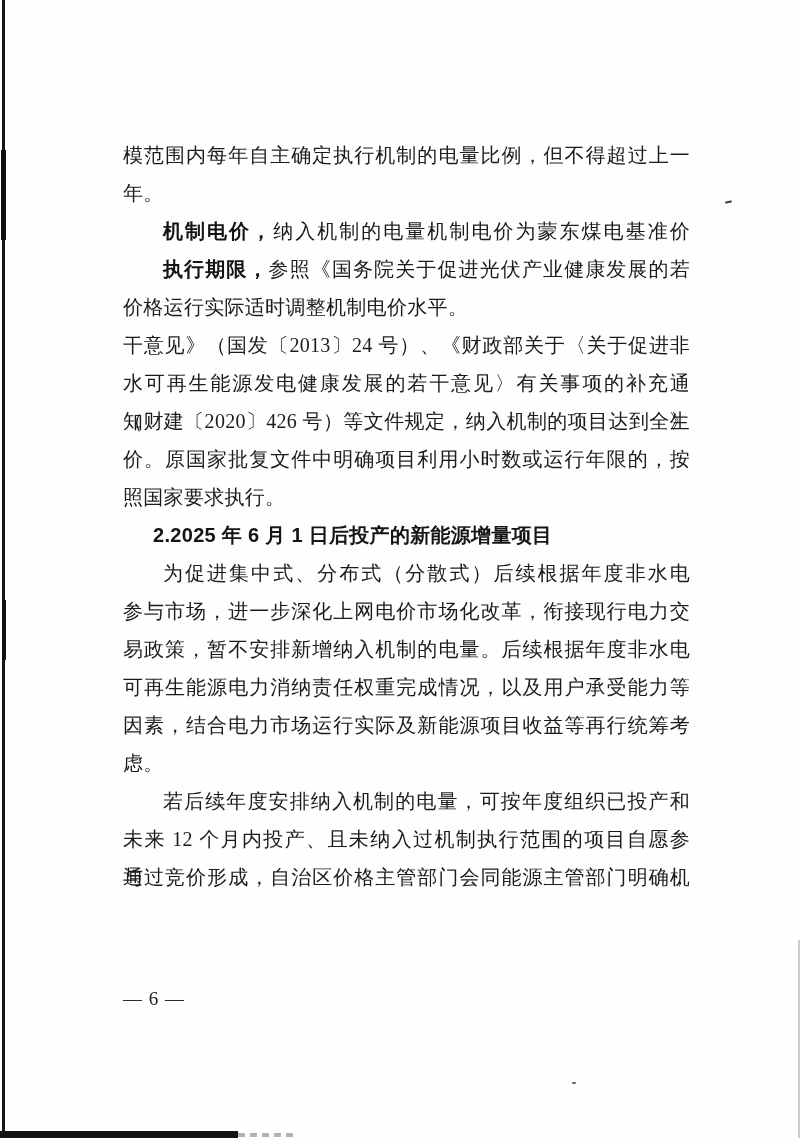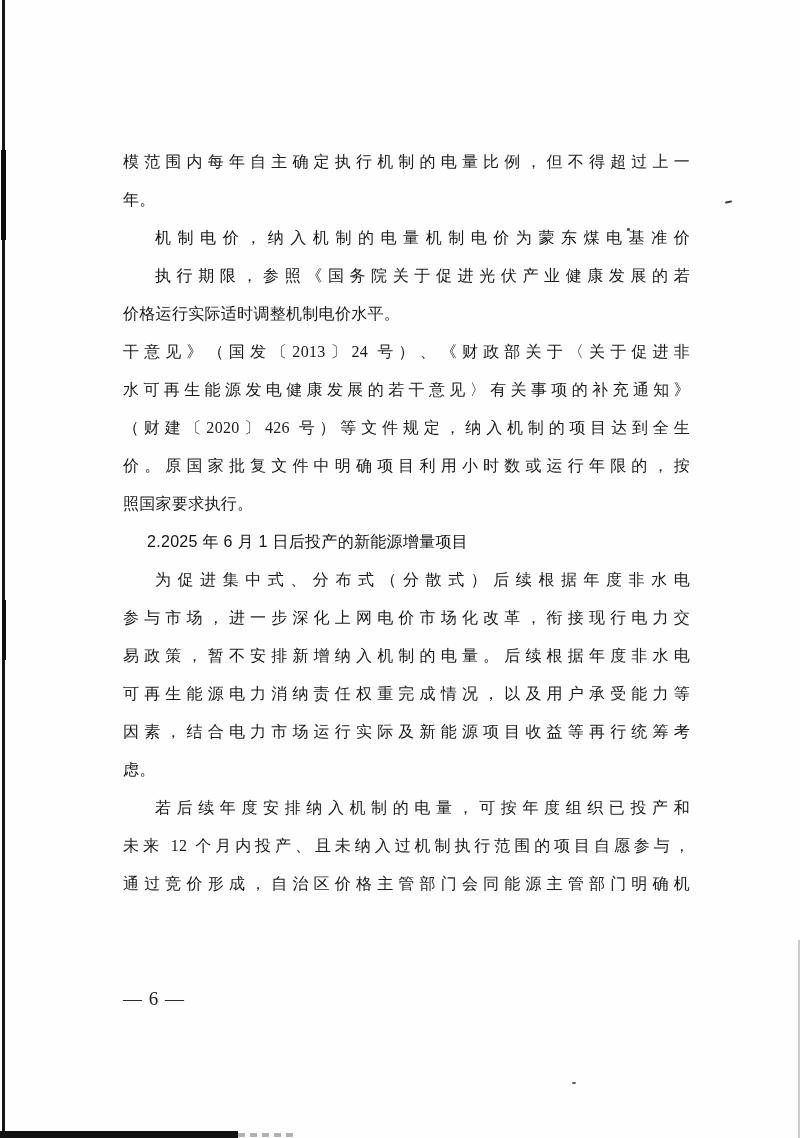--- a/index.html
+++ b/index.html
@@ -45,45 +45,45 @@
     width: 2px; height: 198px;
     background: #bfbfbf; opacity: 0.8;
   }
   .speck { position: absolute; background: #3d3d3d; border-radius: 1px; }
   .speck-1 { left: 725px; top: 201px; width: 7px; height: 2px; transform: rotate(-10deg); }
   .speck-2 { left: 627px; top: 228px; width: 3px; height: 3px; background:#585858; }
   .speck-3 { left: 572px; top: 1082px; width: 4px; height: 2px; background:#666; }
 
   
   .textblock {
-    position: absolute; left: 123px; top: 143px;
+    position: absolute; left: 123px; top: 136px;
     width: 567px;
-    font-size: 16px;
+    font-size: 20px;
     letter-spacing: 0.3px;
   }
   .line {
     height: 38px; line-height: 38px;
     white-space: nowrap;
     overflow: visible;
   }
   .justify {
     white-space: normal;
     text-align: justify;
     text-align-last: justify;
   }
   .indent { text-indent: 2em; }
   .lead {
     font-family: "Liberation Sans", "DejaVu Sans", sans-serif;
-    font-weight: 400;
+    font-weight: 700;
     color: #141414;
     margin-top: 36px;
   }
   .heading {
     font-family: "Liberation Sans", "DejaVu Sans", sans-serif;
-    font-weight: 400;
+    font-weight: 700;
     color: #141414;
     text-indent: 1.5em;
   }
   .pagenum {
     position: absolute; left: 123px; top: 985px;
     font-size: 19px; line-height: 28px;
     letter-spacing: 1px;
     color: #222;
   }
 </style>

